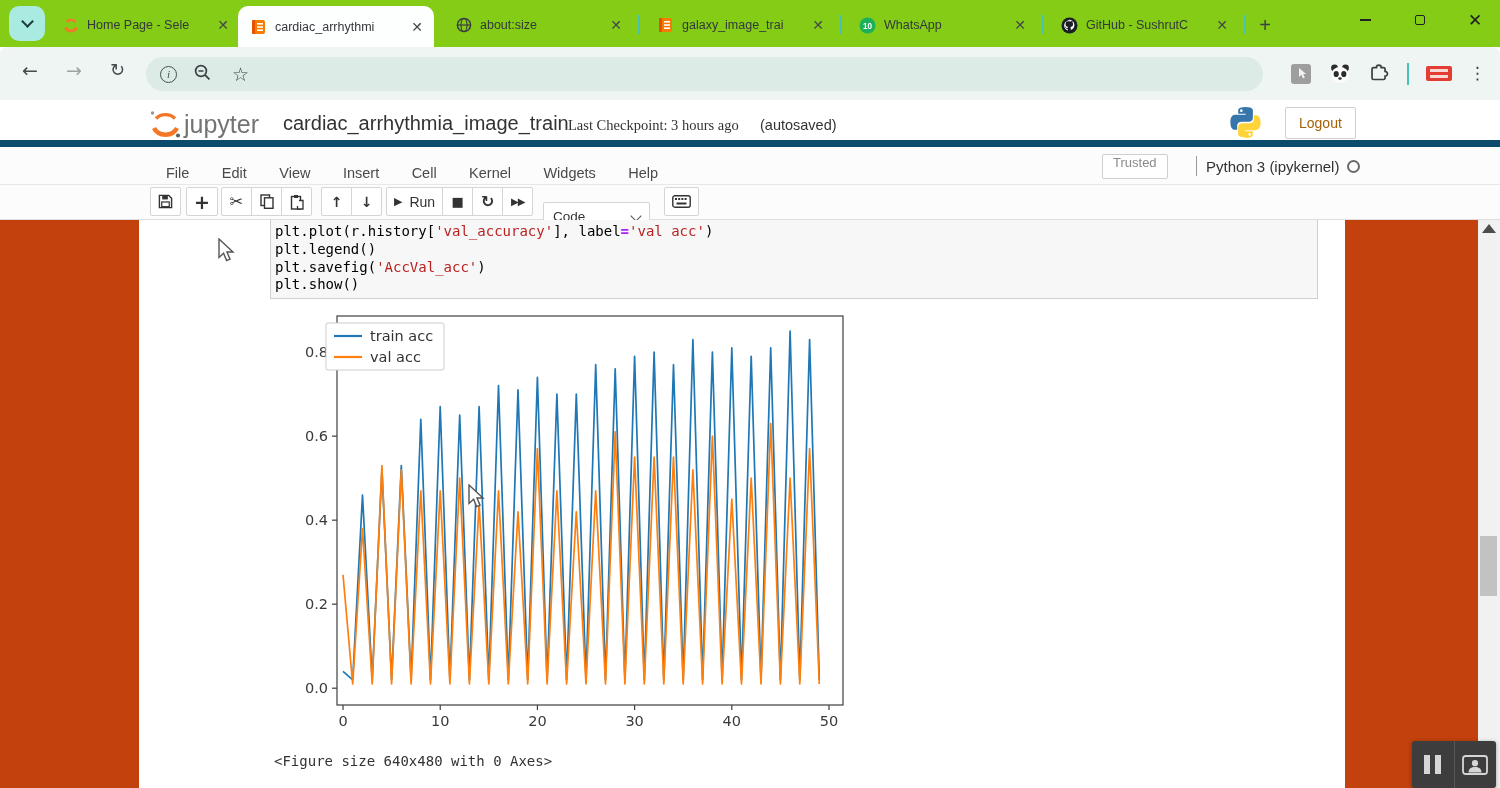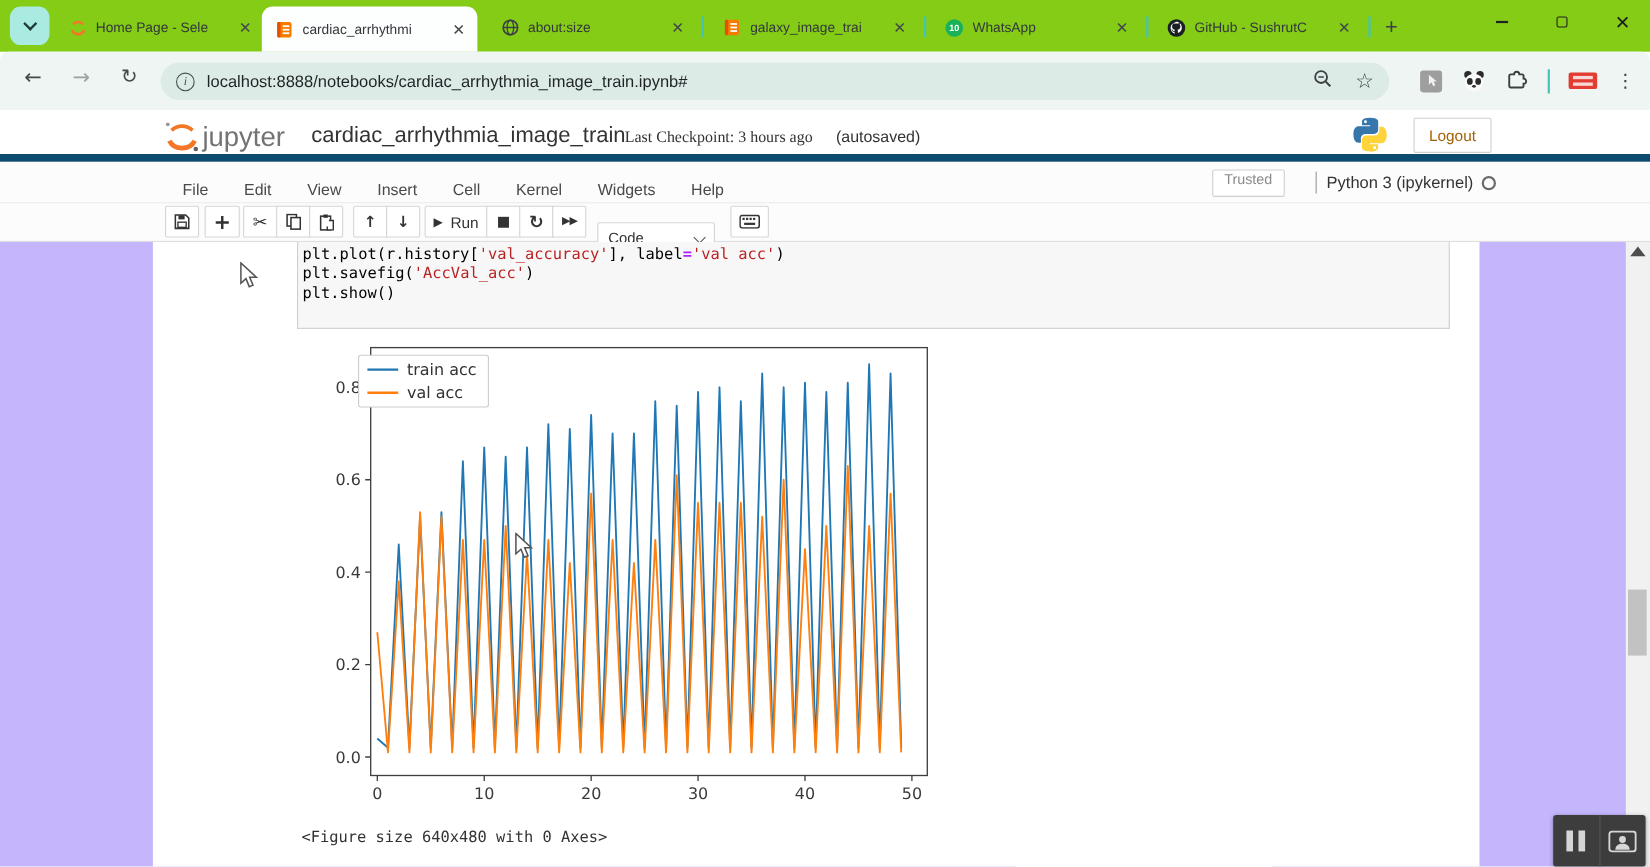--- a/index.html
+++ b/index.html
@@ -71,21 +71,21 @@
   .tgroup .tbtn + .tbtn { margin-left:-1px; border-radius:0; }
   .tgroup .tbtn:first-child { border-radius:2px 0 0 2px; }
   .tgroup .tbtn:last-child { border-radius:0 2px 2px 0; }
   .tgroup .tbtn:only-child { border-radius:2px; }
   .glyph { font-family:"DejaVu Sans", sans-serif; }
   .cell-type-select { position:absolute; left:543px; top:17px; width:107px; height:29px; background:#fff; border:1px solid #d5d5d5;
     border-radius:2px; font-size:13.5px; color:#333; display:flex; align-items:center; padding-left:9px; cursor:pointer; }
   .select-chev { position:absolute; right:9px; top:9px; width:8px; height:8px; border-right:1.5px solid #555; border-bottom:1.5px solid #555; transform:rotate(45deg); }
 
   
-  .content { position:absolute; left:0; top:220px; width:1500px; height:568px; background:#c4b5fd; }
+  .content { position:absolute; left:0; top:220px; width:1500px; height:568px; background:#c2410c; }
   .nb-column { position:absolute; left:139px; top:0; width:1206px; height:568px; background:#fff; }
   .code-area { position:absolute; left:131px; top:0; width:1048px; height:79px; background:#f7f7f7;
     border:1px solid #cfcfcf; border-top:none; padding:3px 0 0 4px; cursor:text; }
   .code-line { font-family:"DejaVu Sans Mono", monospace; font-size:14px; line-height:17.8px; white-space:pre; color:#000; }
   .tok-string { color:#ba2121; }
   .tok-op { color:#aa22ff; font-weight:bold; }
   .figure-wrap { position:absolute; left:136px; top:92px; width:575px; height:430px; background:#fff; }
   .fig-caption { position:absolute; left:135px; top:533px; font-family:"DejaVu Sans Mono", monospace; font-size:14px; color:#333; }
 
   
@@ -203,21 +203,20 @@
         <span class="wc-close-glyph">✕</span>
       </div>
   </div>
 
   <div class="addrbar">
     <span class="nav-ico glyph" style="left:22px">←</span>
     <span class="nav-ico glyph" style="left:66px;color:#9aa5a0">→</span>
     <span class="nav-ico glyph" style="left:110px;font-size:18px">↻</span>
     <div class="urlpill">
       <span class="info-circ">i</span>
-      <span class="url-text">localhost:8888/notebooks/cardiac_arrhythmia_image_train.ipynb#</span>
       <span class="pill-ico">
         <svg width="19" height="19" viewBox="0 0 19 19">
             <circle cx="8" cy="8" r="5.4" fill="none" stroke="#3c4043" stroke-width="1.7"></circle>
             <line x1="12.2" y1="12.2" x2="16.4" y2="16.4" stroke="#3c4043" stroke-width="1.9"></line>
             <line x1="5.5" y1="8" x2="10.5" y2="8" stroke="#3c4043" stroke-width="1.5"></line>
           </svg>
       </span>
       <span class="pill-ico star" style="margin-left:20px">☆</span>
     </div>
     <div class="ext-area">
@@ -363,20 +362,21 @@
           </svg>
     </button>
       </div>
   </div>
 
   <div class="content">
     <div class="nb-column">
       <div class="code-area">
         <div id="code-lines">
             <div class="code-line"><span class="tok-plain">plt.plot(r.history[</span><span class="tok-string">'val_accuracy'</span><span class="tok-plain">], label</span><span class="tok-op">=</span><span class="tok-string">'val acc'</span><span class="tok-plain">)</span></div>
+            <div class="code-line"><span class="tok-plain">plt.legend()</span></div>
             <div class="code-line"><span class="tok-plain">plt.savefig(</span><span class="tok-string">'AccVal_acc'</span><span class="tok-plain">)</span></div>
             <div class="code-line"><span class="tok-plain">plt.show()</span></div>
           </div>
       </div>
 
       <div class="figure-wrap">
         <svg id="figure-svg" width="575" height="430" viewBox="0 0 575 430">
             <rect x="62" y="4" width="506" height="389" fill="#fff" stroke="#3f3f3f" stroke-width="1.2"></rect>
             <line x1="68.02612370341913" y1="393" x2="68.02612370341913" y2="398" stroke="#3f3f3f" stroke-width="1.2"></line>
             <text x="68.02612370341913" y="414" text-anchor="middle" font-size="14.5" fill="#3a3a3a" font-family="DejaVu Sans, sans-serif">0</text>

